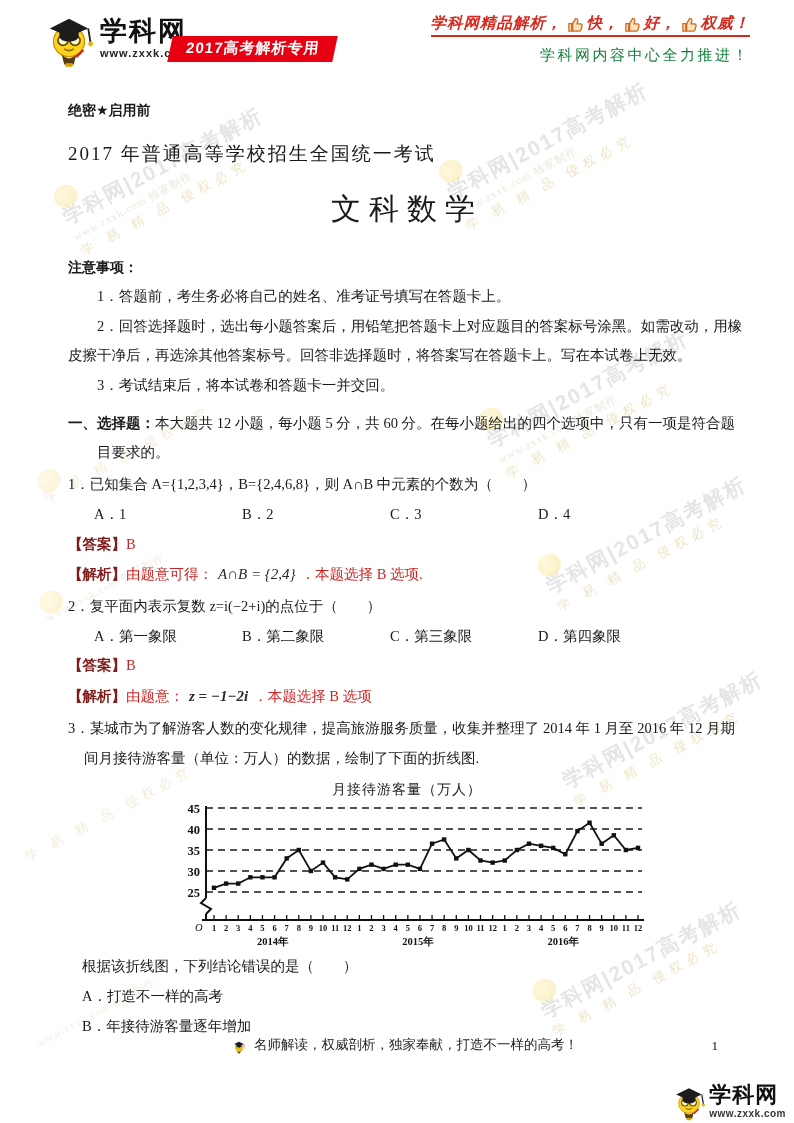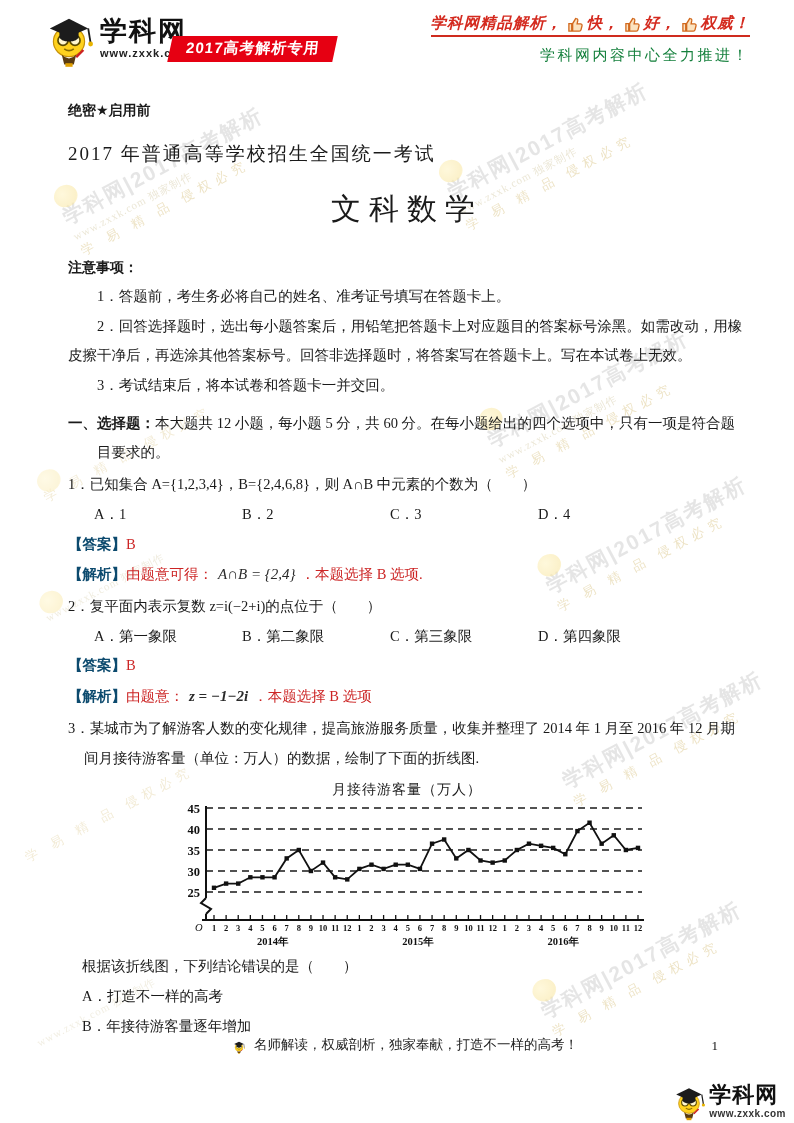--- a/index.html
+++ b/index.html
@@ -44,21 +44,21 @@
   .subject { text-align:center; font-size:30px; letter-spacing:8px; margin-top:4px; }
   .notice-title { font-family:"Liberation Sans","DejaVu Sans",sans-serif; font-weight:bold; margin-top:14px; font-size:14px; }
   .notice-item { text-indent:2em; }
   .section-head { margin-top:8px; padding-left:2em; text-indent:-2em; }
   .section-lead { font-family:"Liberation Sans","DejaVu Sans",sans-serif; font-weight:bold; }
   .stem { margin-top:2px; }
   .hang { padding-left:1.1em; text-indent:-1.1em; }
   .opts4 { padding-left:26px; }
   .opts4 span { display:inline-block; width:148px; }
   .red { color:#cc2525; }
-  .ans-label { color:#0c4a6e; font-family:"Liberation Sans","DejaVu Sans",sans-serif; font-weight:bold;text-align:right; }
+  .ans-label { color:#7f1d1d; font-family:"Liberation Sans","DejaVu Sans",sans-serif; font-weight:bold;text-align:right; }
   .math { font-style:italic; color:#2a2a2a; padding:0 5px; font-size:15px; }
   .math-bold { font-weight:bold; }
   .q3-opt { padding-left:14px; }
   .followup { padding-left:14px; margin-top:2px; }
 
   
   .chart-block { width:482px; margin:6px 0 2px 98px; }
   .chart-title { text-align:center; font-weight:normal; font-size:14px; line-height:1.5; letter-spacing:1px; }
   #trend-svg { display:block; }
 

